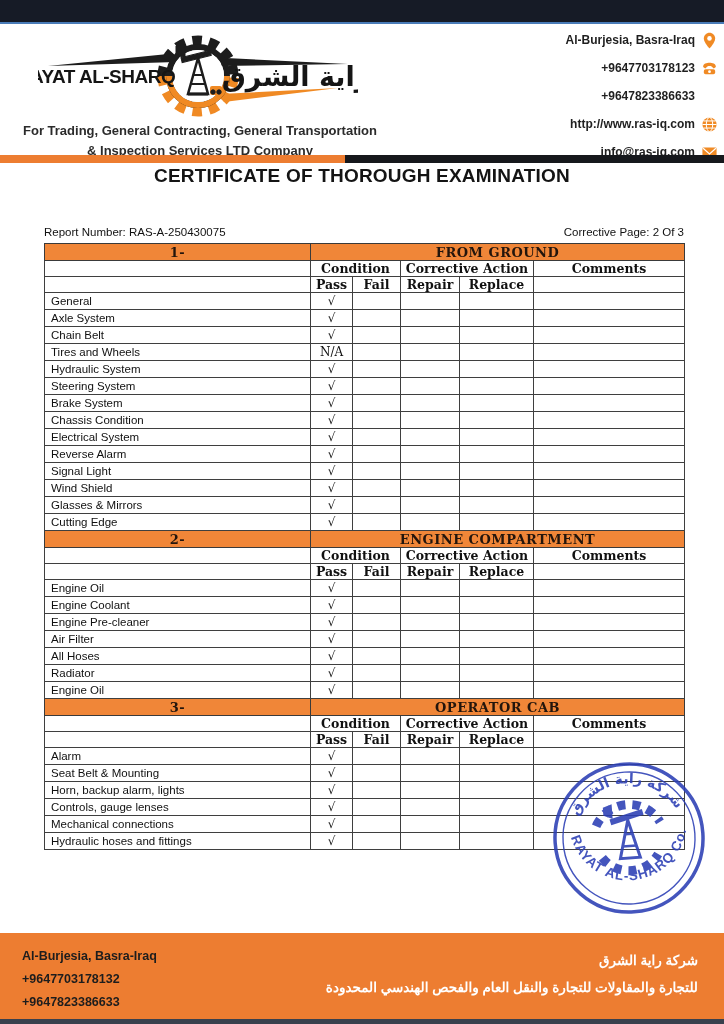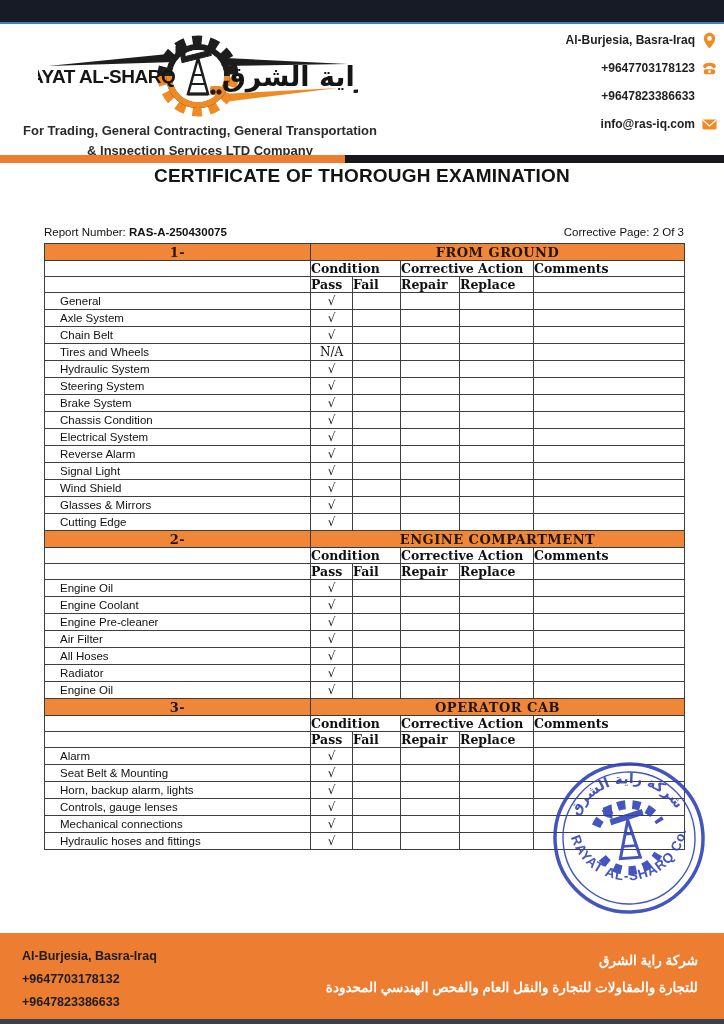--- a/index.html
+++ b/index.html
@@ -27,33 +27,33 @@
 
   
   .doc-title { position:absolute; top:165px; left:0; width:724px; text-align:center;
                font-size:19px; font-weight:700; color:#141414; letter-spacing:0.2px; }
   .doc-subtitle { position:absolute; top:195px; left:0; width:724px; text-align:center;
                   font-size:12.5px; color:#1a1a1a; }
 
   
   .report-line { position:absolute; top:226px; left:44px; width:640px;
                  display:flex; justify-content:space-between; font-size:11.5px; color:#111; }
-  .report-line b { font-weight:700; }
+  .report-line b { font-weight:400; }
 
   
   table.insp { position:absolute; top:243px; left:44px; width:640px;
                border-collapse:collapse; table-layout:fixed; }
   table.insp td { border:1px solid #3f3f3f; overflow:hidden; white-space:nowrap; }
   tr.band td { background:#f08638; border:1px solid #3a3a3a; height:17px;
                font-family:"DejaVu Serif", serif; font-weight:700; font-size:13px; color:#23150c;
                text-align:center; letter-spacing:0.5px; }
-  tr.hdr1 td, tr.hdr2 td { height:16px; 
+  tr.hdr1 td, tr.hdr2 td { height:16px; text-align:center;
                font-family:"DejaVu Serif", serif; font-weight:700; font-size:12.5px; color:#111; }
   tr.data td { height:17px; font-size:11.5px; color:#101010; }
-  tr.data td.item { padding-left:15px; }
+  tr.data td.item { padding-left:6px; }
   tr.data td.mark { text-align:center; font-family:"DejaVu Serif", serif; font-size:12px; }
 
   
   .stamp { position:absolute; left:549px; top:758px; width:160px; height:160px;
            opacity:0.88; transform:rotate(-4deg); }
 
   
   .footer { position:absolute; top:933px; left:0; width:724px; height:87px; background:#ed7d31; }
   .footer-left { position:absolute; left:22px; top:12px; font-size:12.5px; font-weight:700;
                  color:#1d1d1d; line-height:1.85; }
@@ -117,20 +117,30 @@
       <span class="txt">+9647703178123</span>
       <svg class="ic" viewBox="0 0 24 24">
         <path d="M3 10 C3 5 8 4 12 4 C16 4 21 5 21 10 L18 12 L15 9 C13 8.4 11 8.4 9 9 L6 12 Z" fill="#f08a24"></path>
         <rect x="4" y="13" width="16" height="7" rx="2.5" fill="#f08a24"></rect>
         <circle cx="12" cy="16.5" r="2" fill="#fff"></circle>
       </svg>
     </div>
     <div class="contact-row">
       <span class="txt">+9647823386633</span>
       <svg class="ic empty" viewBox="0 0 24 24"></svg>
+    </div>
+    <div class="contact-row">
+      <span class="txt">http://www.ras-iq.com</span>
+      <svg class="ic" viewBox="0 0 24 24">
+        <circle cx="12" cy="12" r="10" fill="#f08a24"></circle>
+        <ellipse cx="12" cy="12" rx="4.5" ry="10" fill="none" stroke="#fff" stroke-width="1.4"></ellipse>
+        <line x1="2" y1="12" x2="22" y2="12" stroke="#fff" stroke-width="1.4"></line>
+        <line x1="3.5" y1="7" x2="20.5" y2="7" stroke="#fff" stroke-width="1.4"></line>
+        <line x1="3.5" y1="17" x2="20.5" y2="17" stroke="#fff" stroke-width="1.4"></line>
+      </svg>
     </div>
     <div class="contact-row">
       <span class="txt">info@ras-iq.com</span>
       <svg class="ic" viewBox="0 0 24 24">
         <rect x="2" y="5" width="20" height="14" rx="2" fill="#f08a24"></rect>
         <polyline points="3,6 12,14 21,6" fill="none" stroke="#fff" stroke-width="1.6"></polyline>
       </svg>
     </div>
   </div>
 

